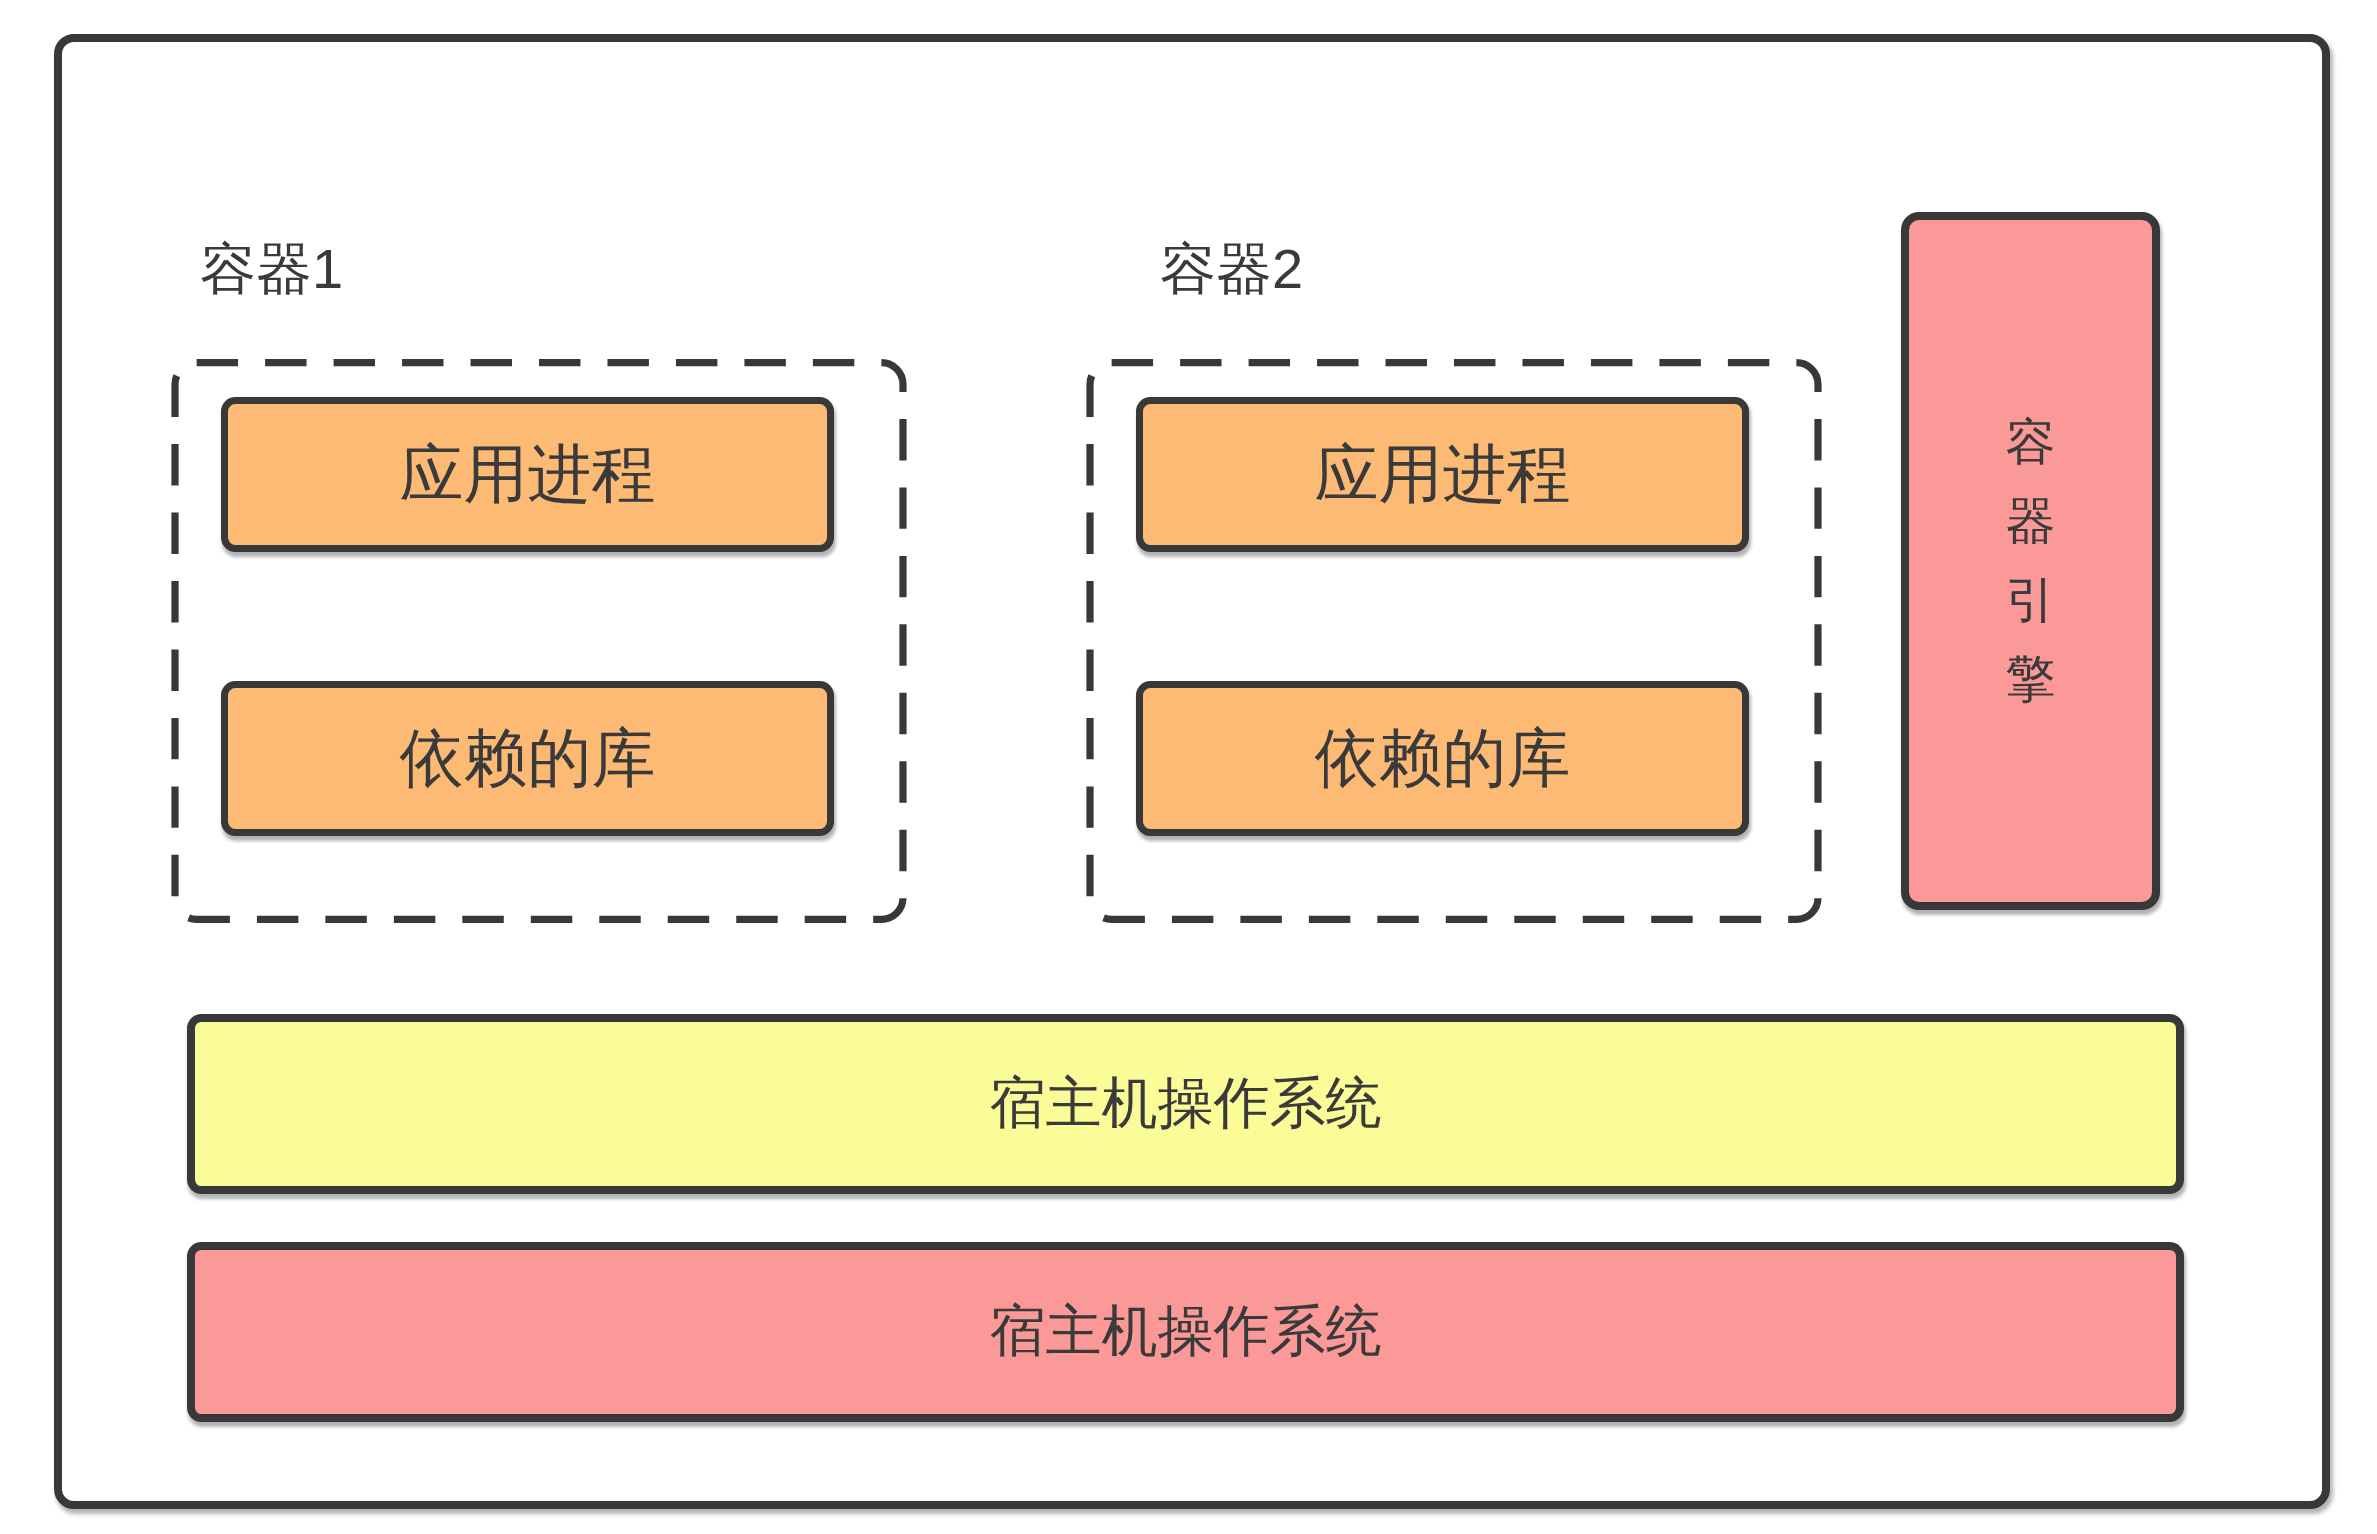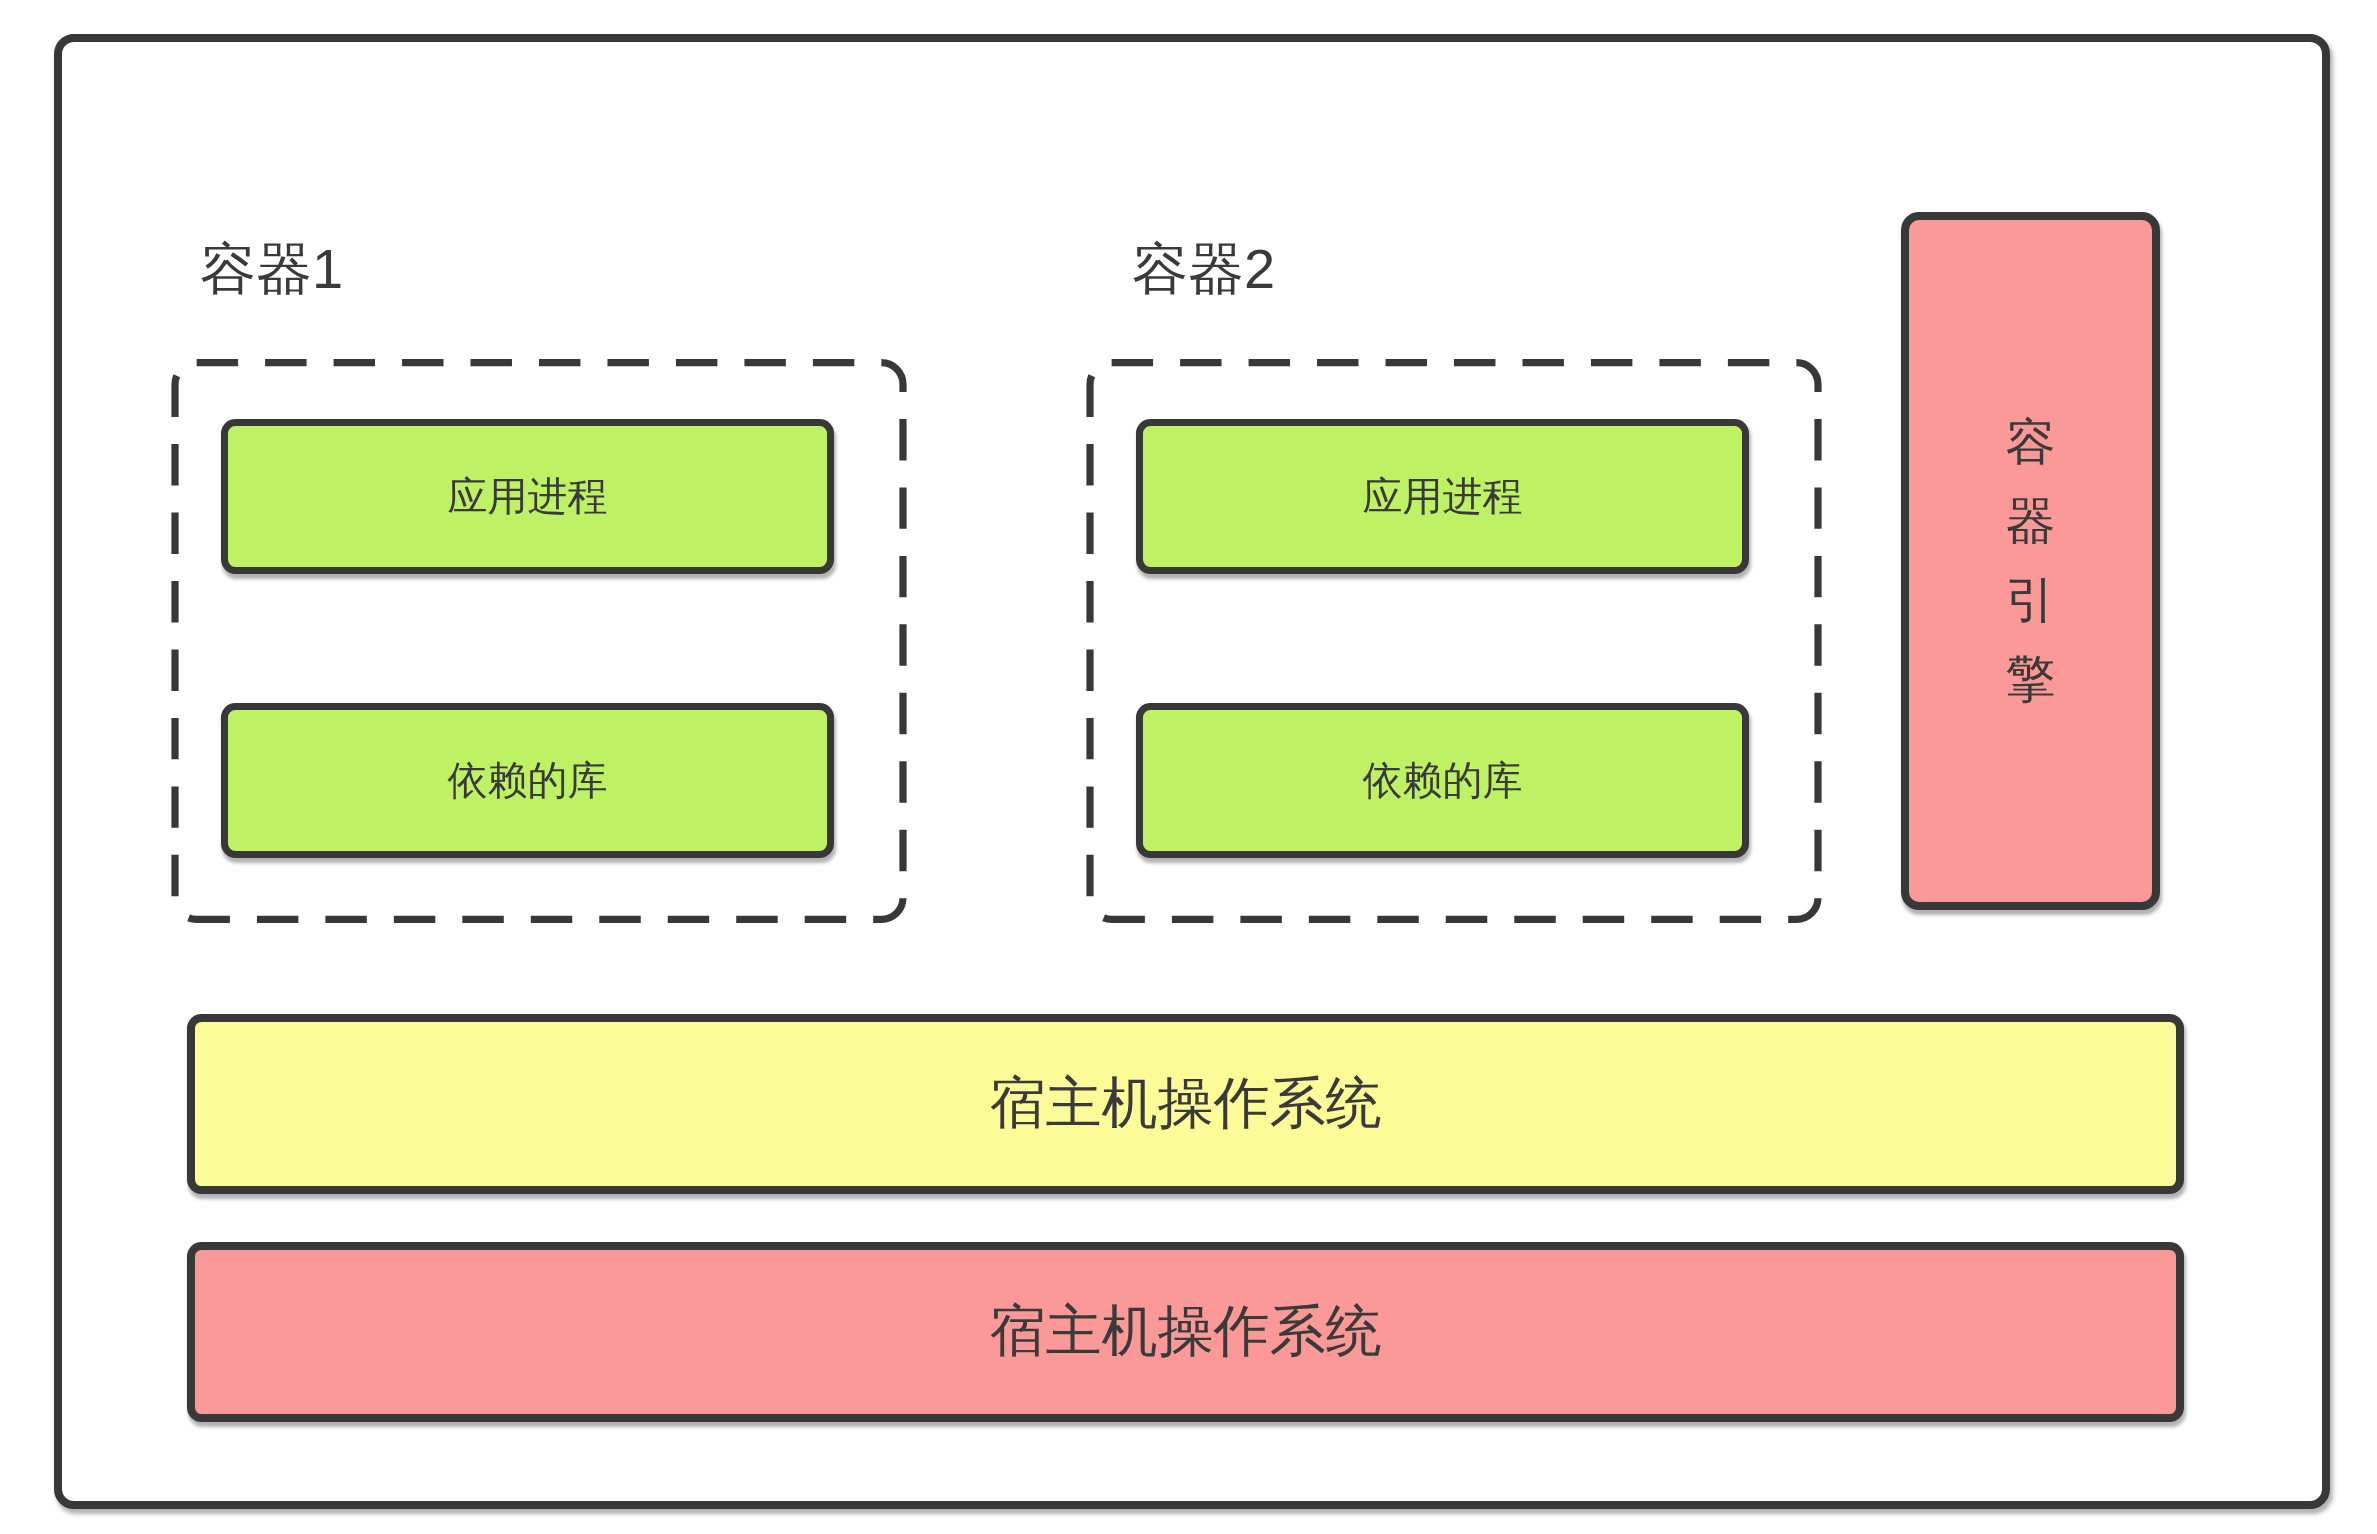--- a/index.html
+++ b/index.html
@@ -11,34 +11,33 @@
     position:absolute;left:54px;top:34px;width:2260px;height:1459px;
     border:8px solid #383838;border-radius:20px;background:#ffffff;
     box-shadow:2.7px 4.5px 4.5px rgba(0,0,0,0.30);
   }
 
   .container-label{
     position:absolute;top:233px;height:72px;line-height:72px;
     font-size:56px;color:#3a3a3a;white-space:nowrap;
   }
   .label1{left:200px;}
-  .label2{left:1132px;}
+  .label2{left:1160px;}
 
   .dashed-box{position:absolute;top:359px;width:736px;height:564px;}
   .dashed1{left:171px;}
   .dashed2{left:1086px;}
   .dashed-box svg{position:absolute;left:0;top:0;width:100%;height:100%;}
 
   .green-box{
     position:absolute;left:50px;width:599px;height:141px;
-    background:#bef264;border:7.2px solid #383838;border-radius:14.4px;
+    background:#fdba74;border:7.2px solid #383838;border-radius:14.4px;
     box-shadow:1.8px 4.5px 3.6px rgba(0,0,0,0.30);
     display:flex;align-items:center;justify-content:center;
-    font-size:40px;
-    margin-top:22px;
+    font-size:64px;
   }
   .g-top{top:38px;}
   .g-bottom{top:322px;}
 
   .engine-box{
     position:absolute;left:1901px;top:212px;width:243px;height:682px;
     background:#FB9999;border:8px solid #383838;border-radius:18px;
     box-shadow:1.8px 4.5px 3.6px rgba(0,0,0,0.30);
     display:flex;align-items:center;justify-content:center;
   }

